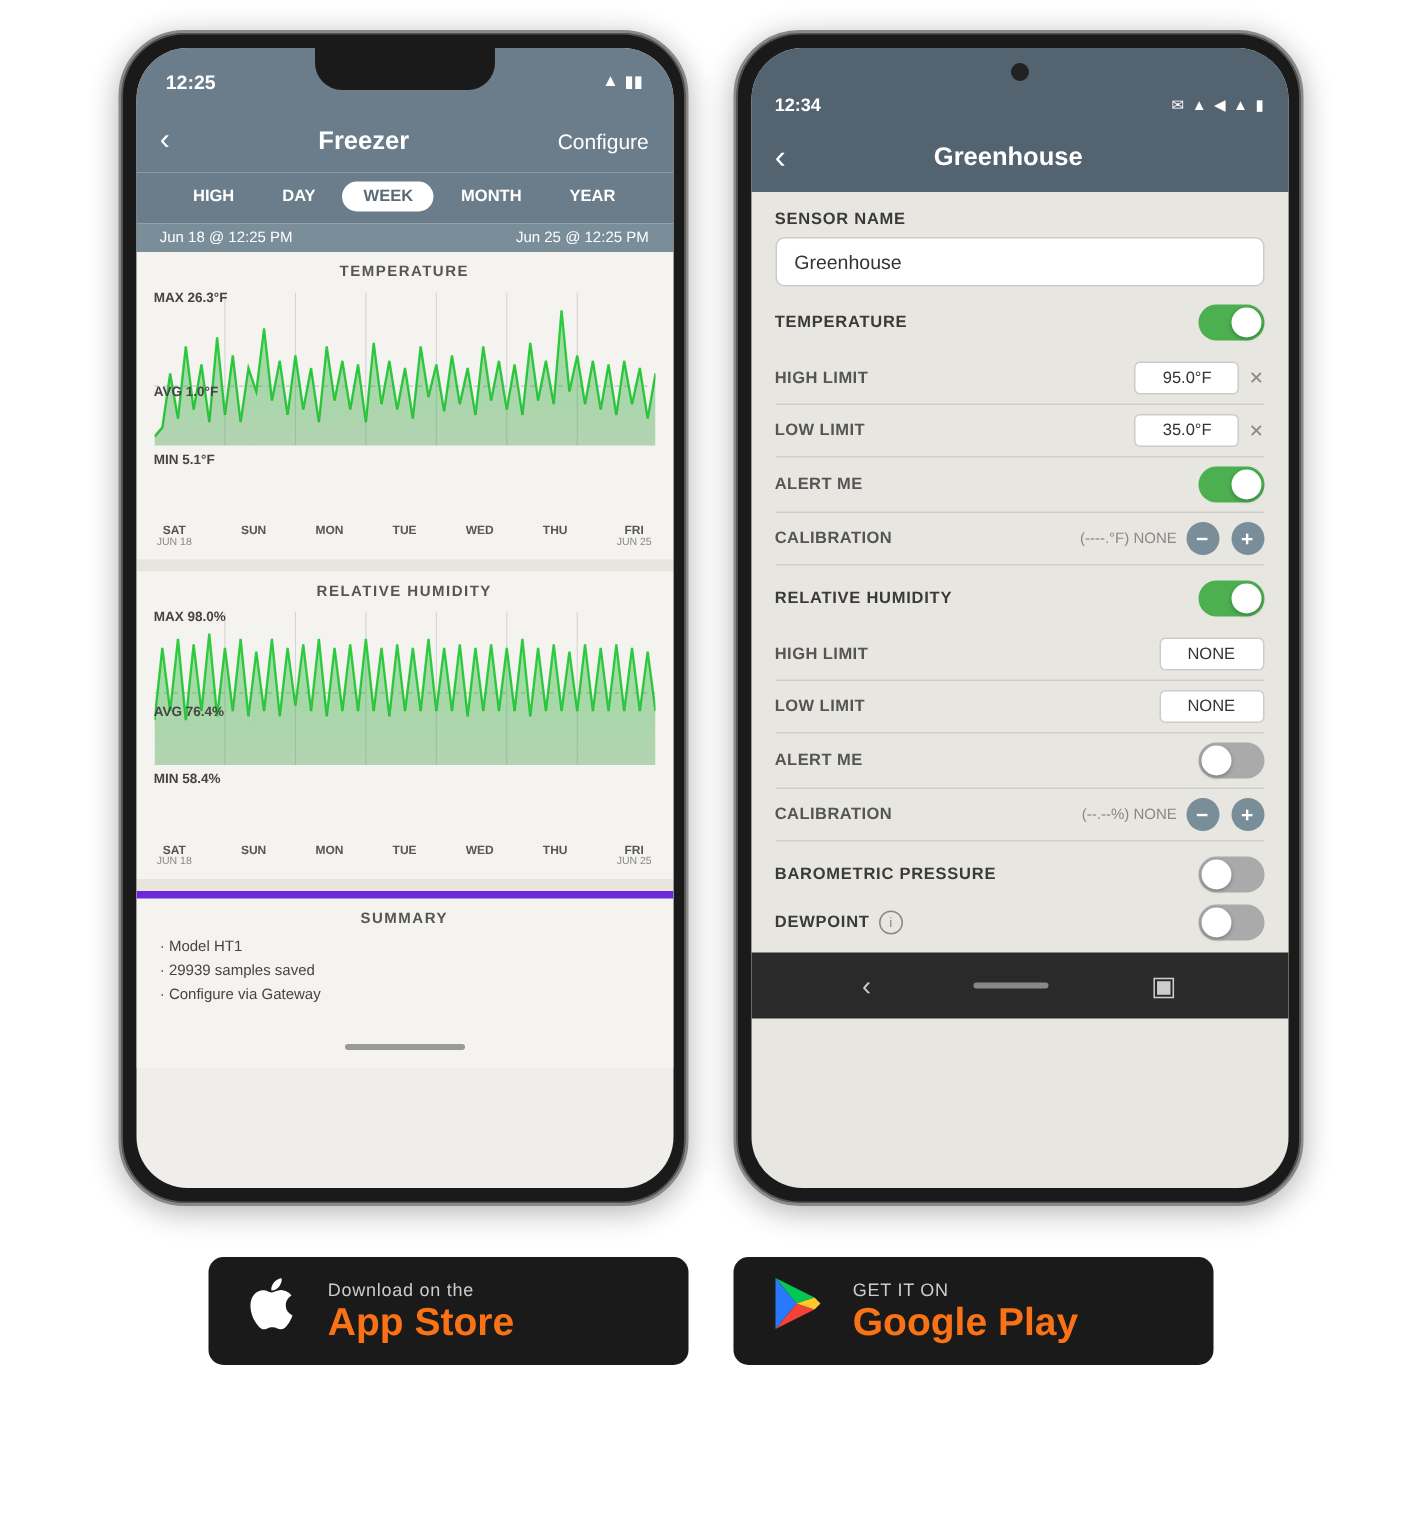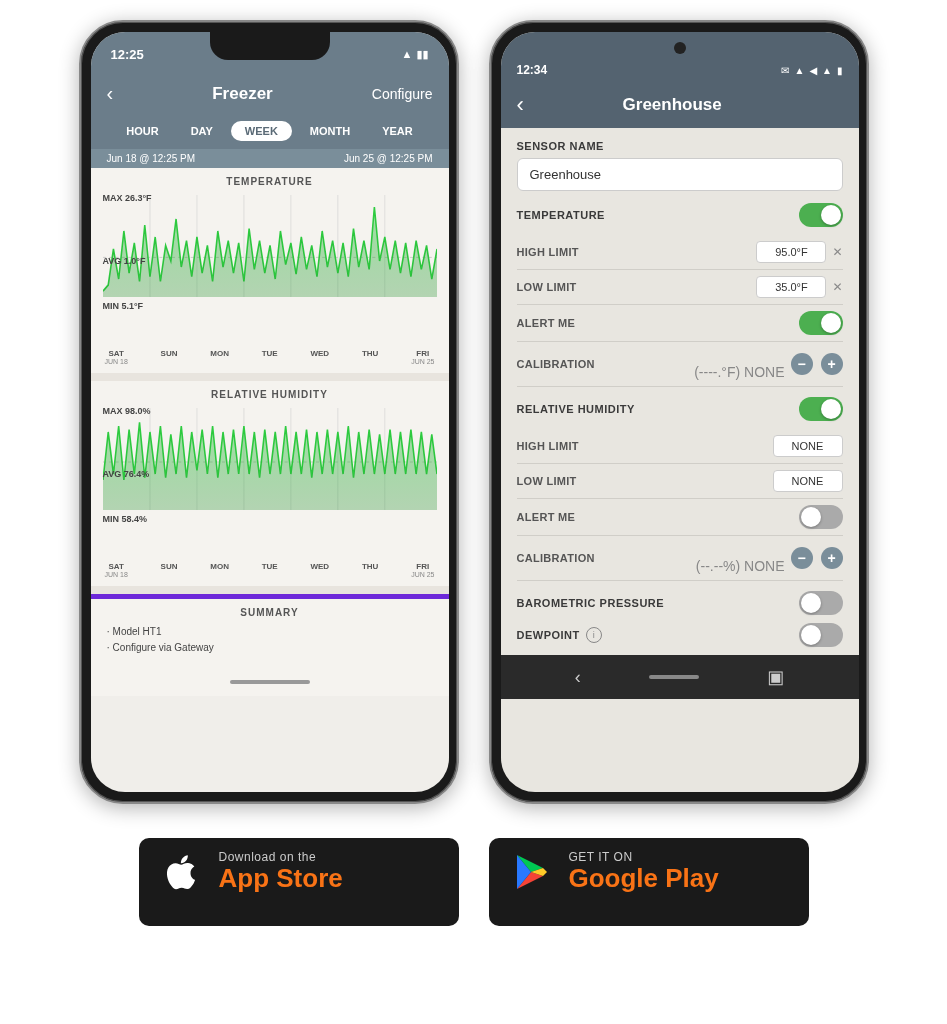--- a/index.html
+++ b/index.html
@@ -320,23 +320,22 @@
       font-size: 11px;
       color: #333;
       min-width: 70px;
       text-align: center;
     }
     .value-x {
       color: #888;
       font-size: 12px;
     }
     .calibration-text {
-      font-size: 14px;
+      font-size: 10px;
       color: #888;
-      margin-top: 16px;
     }
     .plus-minus {
       display: flex;
       align-items: center;
       gap: 8px;
     }
     .pm-btn {
       width: 22px;
       height: 22px;
       background: #7a8e9a;
@@ -400,23 +399,23 @@
       gap: 30px;
       justify-content: center;
       width: 100%;
       margin-top: 10px;
     }
 
     .store-badge {
       background: #1a1a1a;
       border-radius: 10px;
       width: 320px;
-      height: 88px;
-      display: flex;
-      align-items: flex-start;
+      height: 72px;
+      display: flex;
+      align-items: center;
       padding: 12px 20px;
       gap: 16px;
     }
 
     .store-icon {
       font-size: 40px;
       color: white;
     }
 
     .store-text {
@@ -472,21 +471,21 @@
         </div>
       </div>
 
       <div class="iphone-nav">
         <span class="nav-back">‹</span>
         <span class="nav-title">Freezer</span>
         <span class="nav-configure">Configure</span>
       </div>
 
       <div class="time-range-bar">
-        <button class="time-btn">HOUR</button>
+        <button class="time-btn">HIGH</button>
         <button class="time-btn">DAY</button>
         <button class="time-btn active">WEEK</button>
         <button class="time-btn">MONTH</button>
         <button class="time-btn">YEAR</button>
       </div>
 
       <div class="date-range">
         <span>Jun 18 @ 12:25 PM</span>
         <span>Jun 25 @ 12:25 PM</span>
       </div>
@@ -591,20 +590,21 @@
               <span class="datestr">JUN 25</span>
           </div>
         </div>
       </div>
 
       <div class="chart-divider"></div>
 
       <div class="summary-section">
         <div class="summary-label">SUMMARY</div>
         <div class="summary-item">· Model HT1</div>
+        <div class="summary-item">· 29939 samples saved</div>
         <div class="summary-item">· Configure via Gateway</div>
       </div>
 
       <div class="home-indicator">
         <div class="home-bar"></div>
       </div>
 
     </div>
   </div>
 

